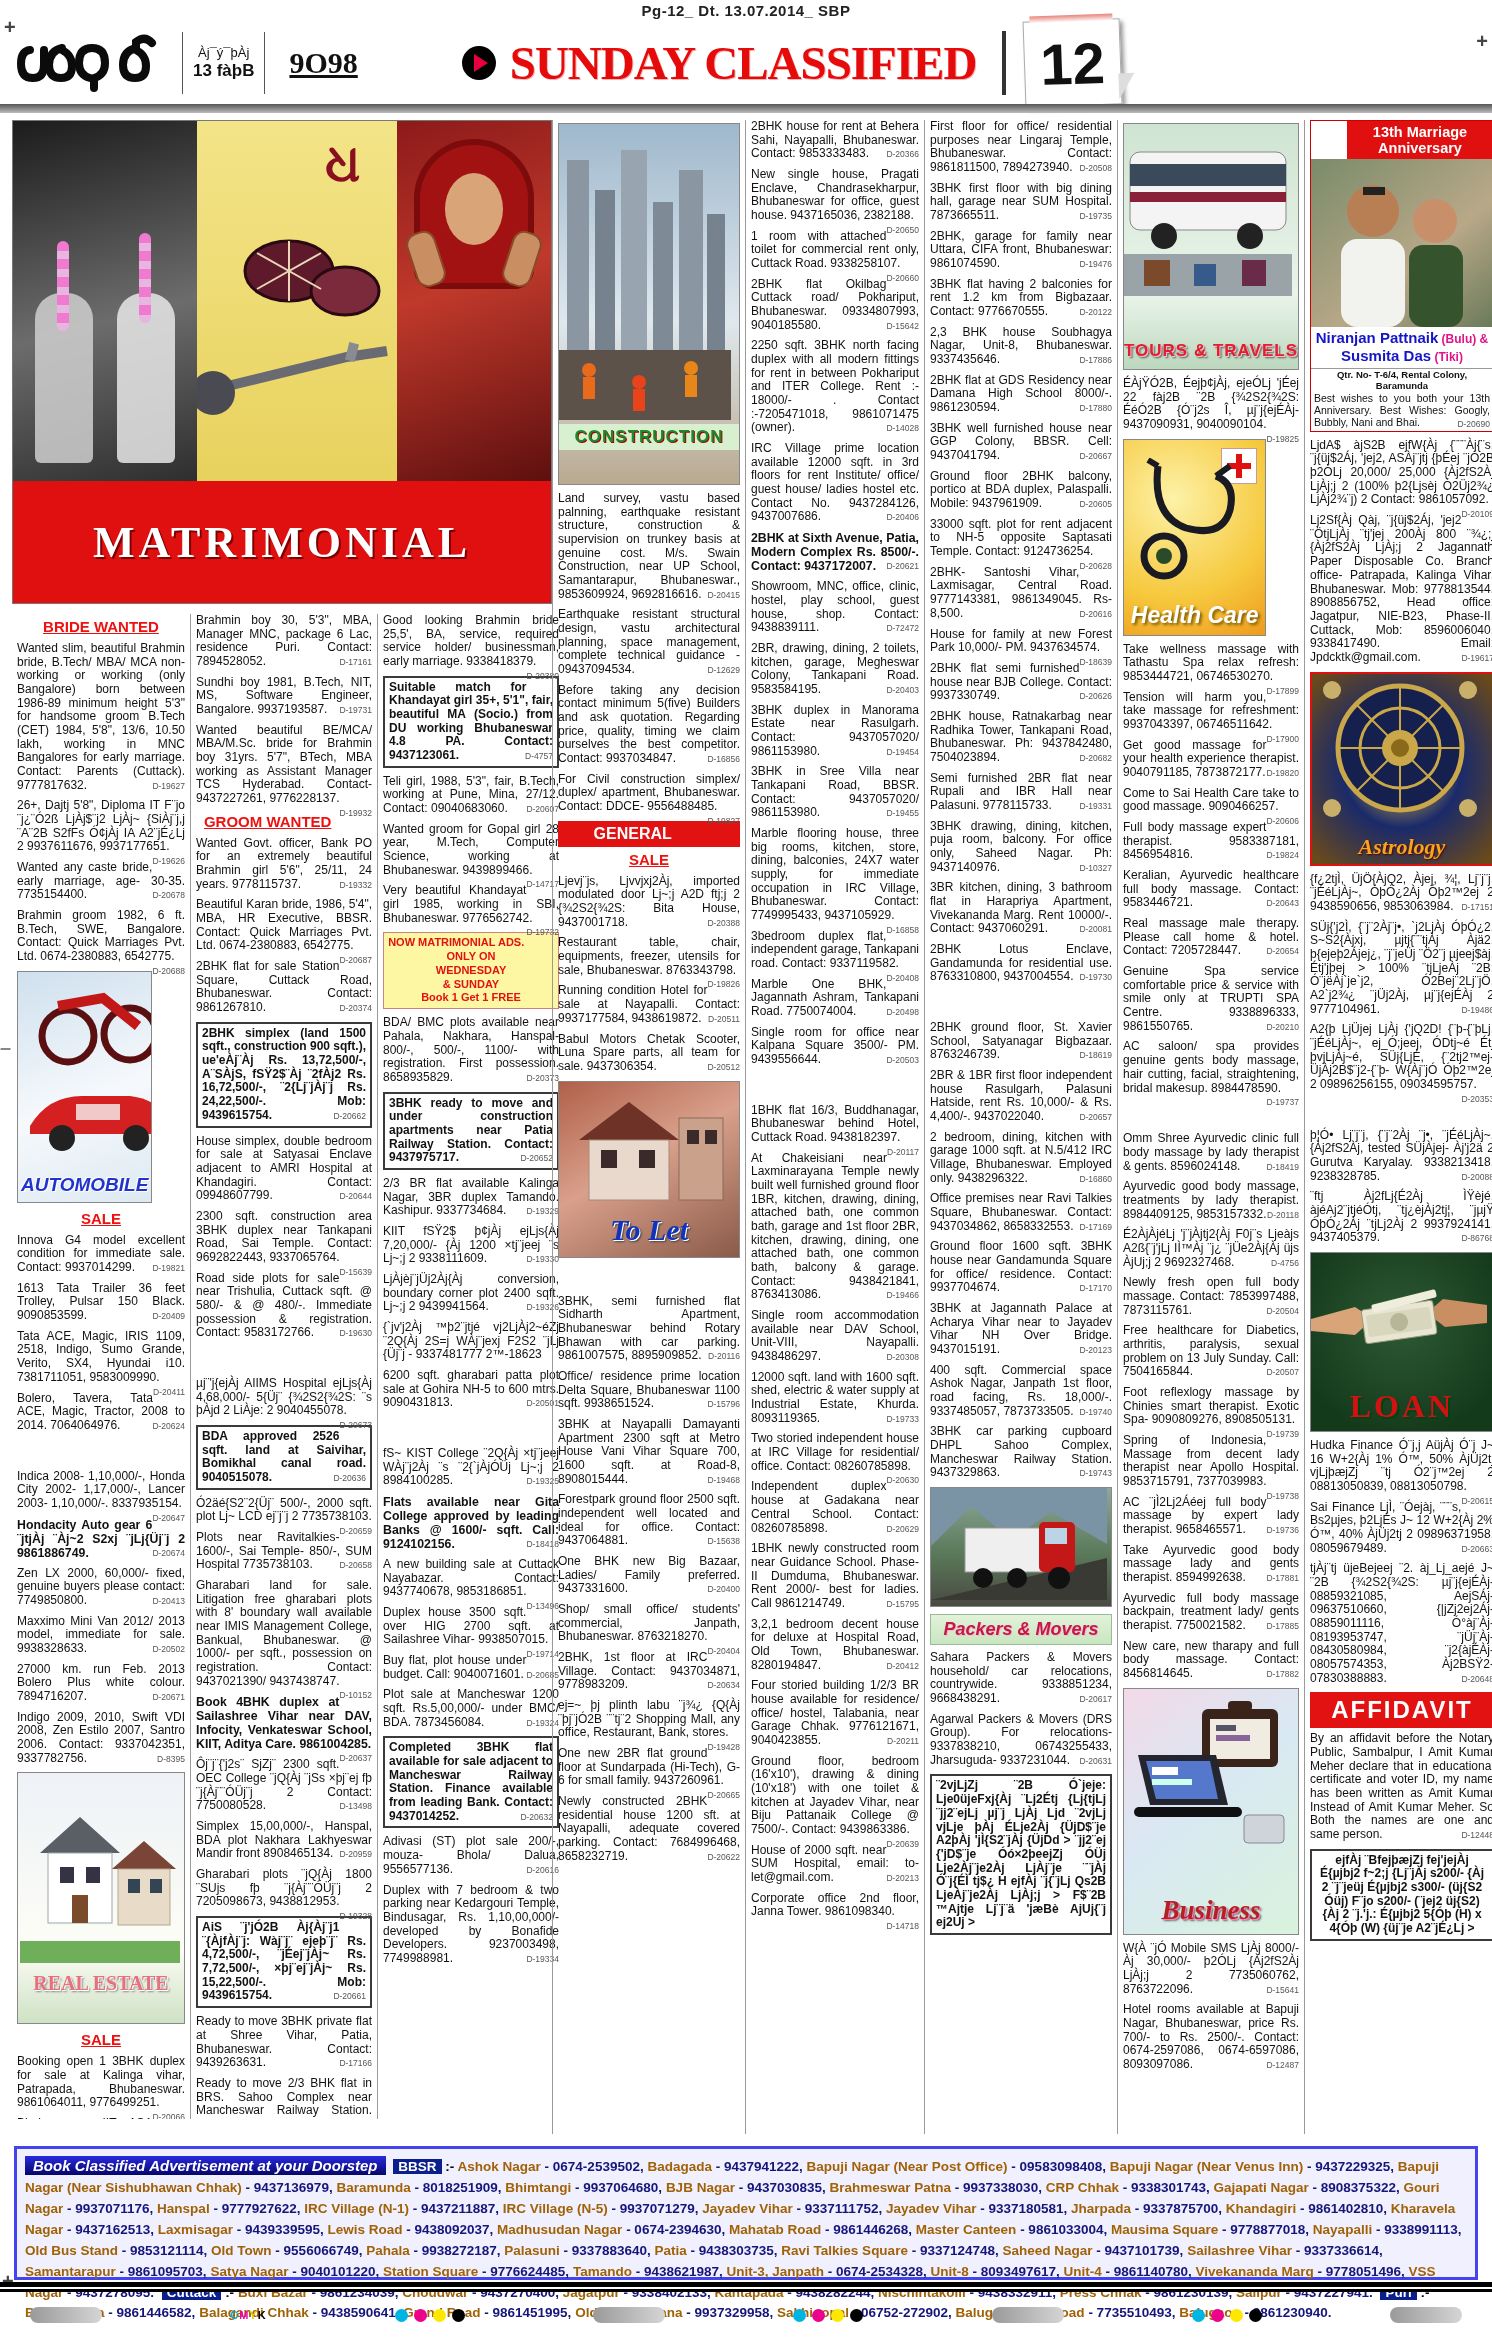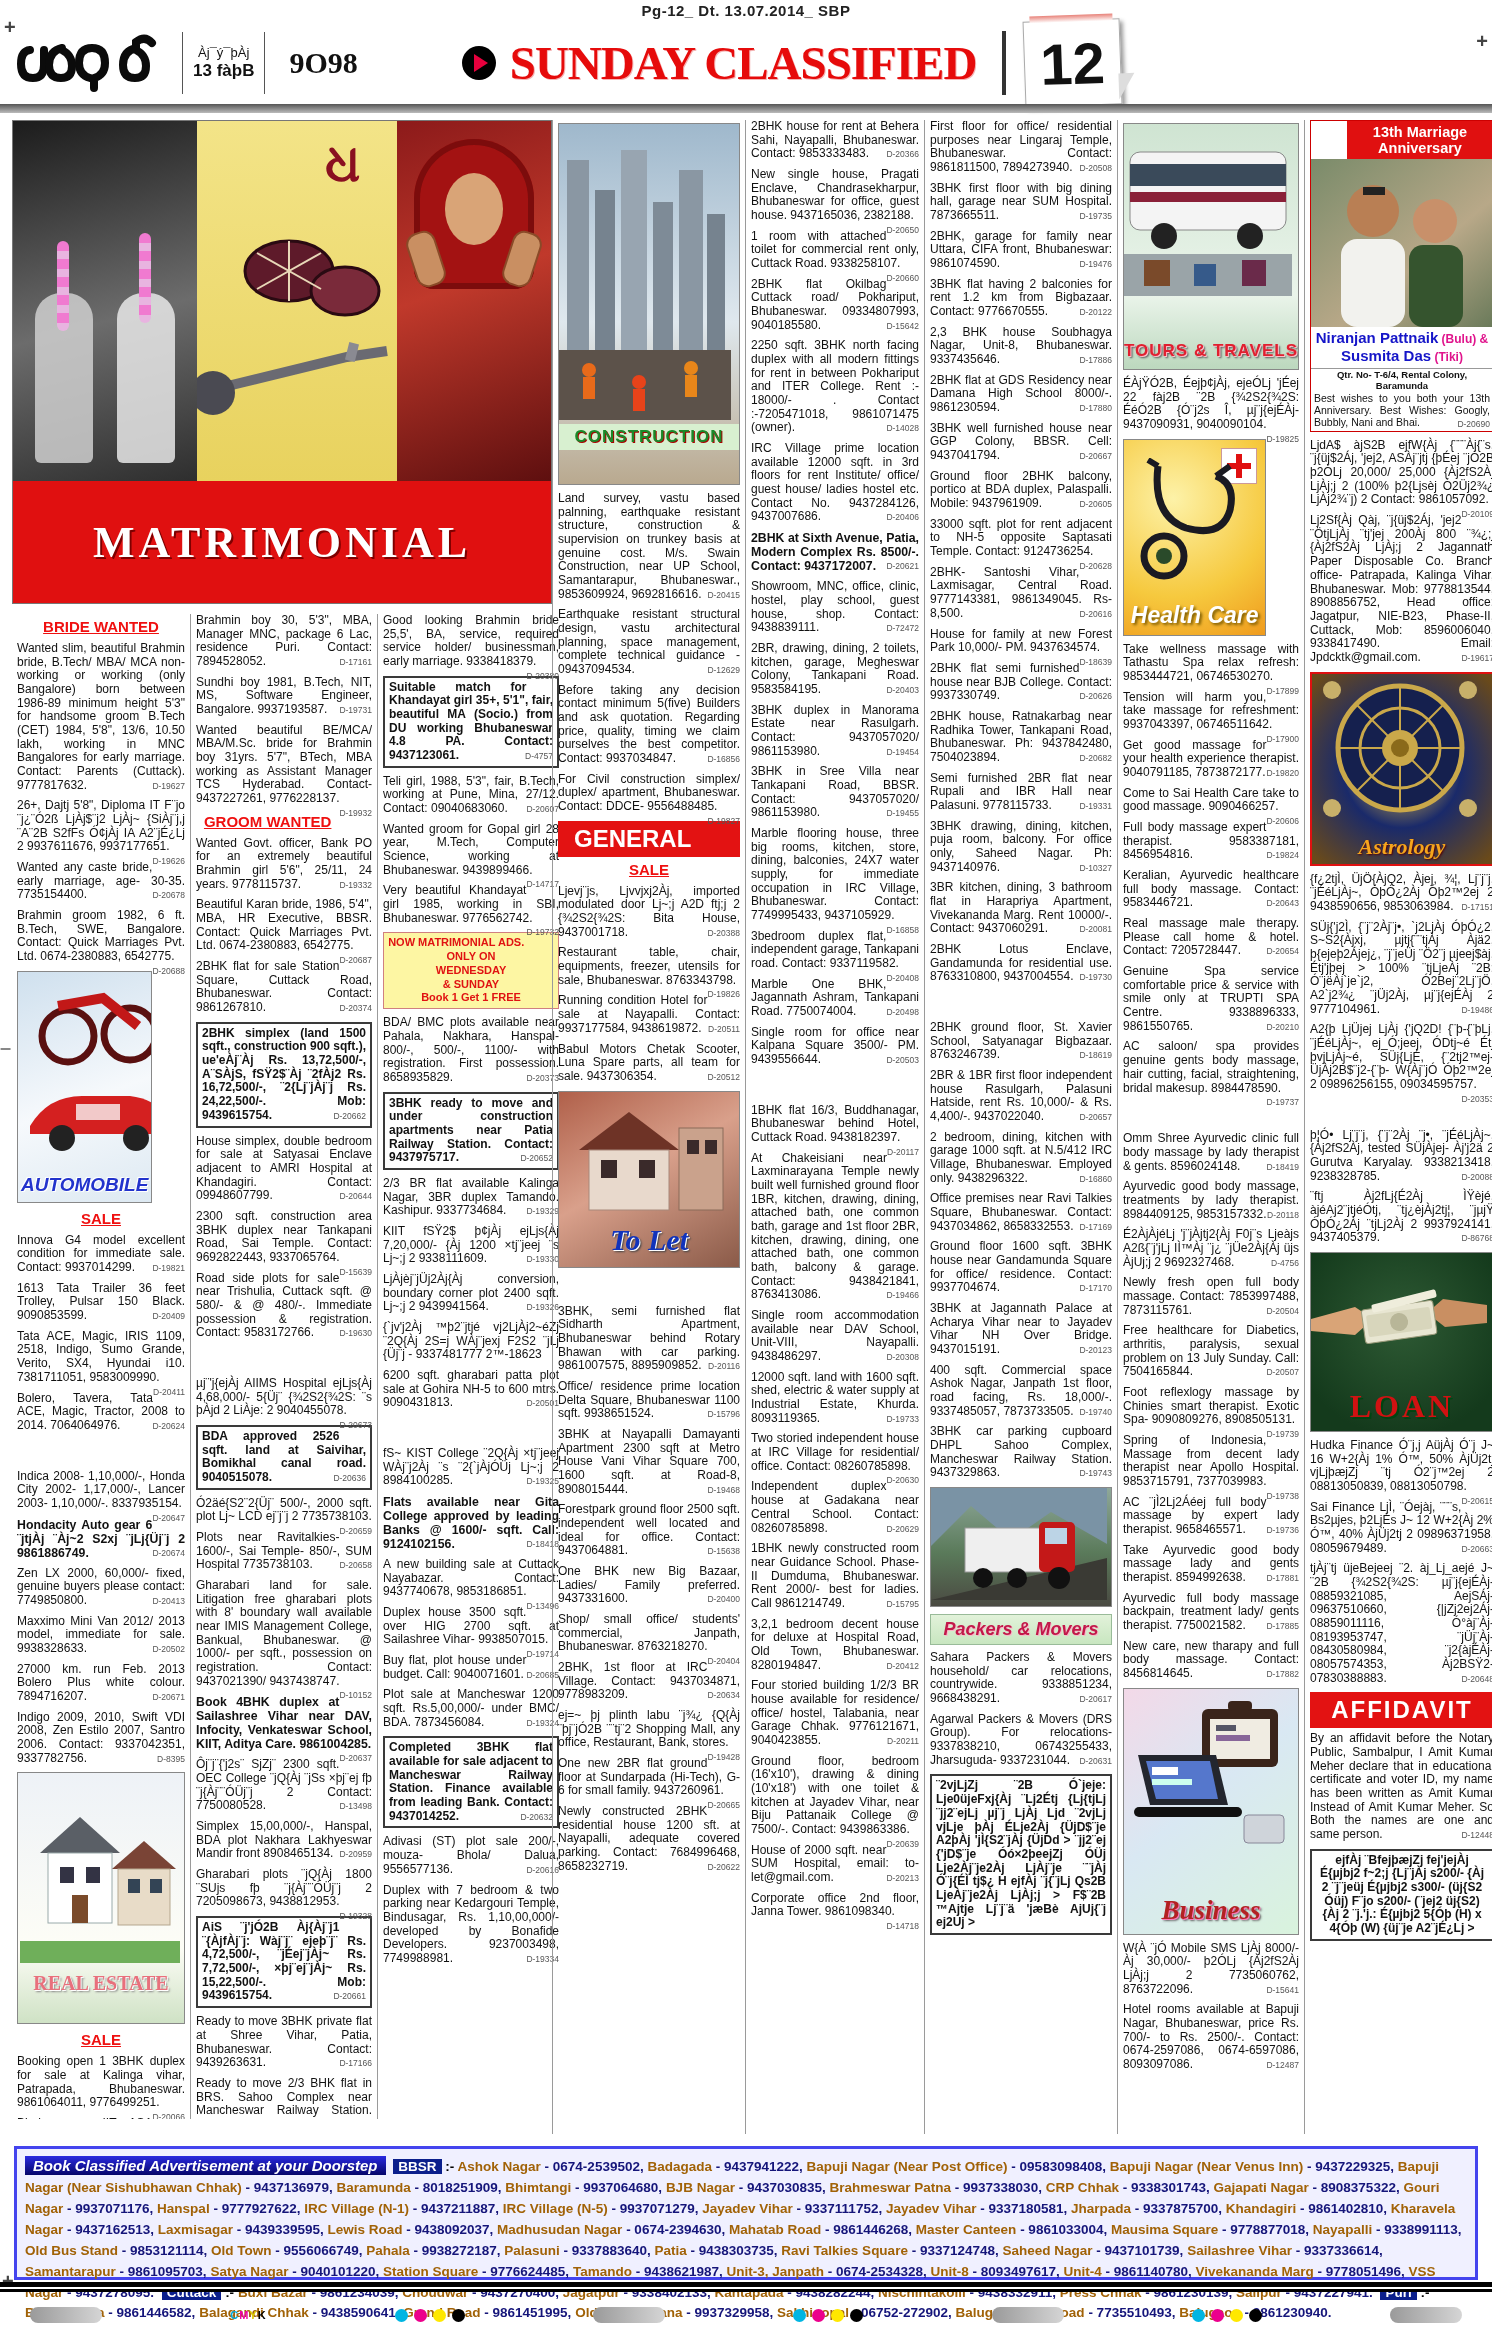--- a/index.html
+++ b/index.html
@@ -5,21 +5,21 @@
   html,body{margin:0;padding:0;background:#e9e9e9;}
   .page{position:relative;width:1492px;height:2339px;background:#fff;margin:0 auto;
         font-family:"Liberation Sans",sans-serif;color:#111;overflow:hidden;}
   
   .topline{position:absolute;top:2px;left:0;right:0;text-align:center;font-size:15px;color:#222;font-weight:bold;letter-spacing:.5px;}
   .reg{position:absolute;font-size:20px;color:#444;font-weight:bold;}
   .masthead{position:absolute;top:24px;left:14px;right:14px;height:78px;display:flex;align-items:center;}
   .mh-sep{width:1px;background:#555;height:62px;margin:0 10px;}
   .dateblk{font-size:13px;line-height:1.2;color:#111;text-align:center;}
   .dateblk .d2{font-size:17px;font-weight:bold;}
-  .yearblk{font-family:"Liberation Serif",serif;font-size:30px;font-weight:bold;margin:0 14px;}
+  .yearblk{font-family:"Liberation Serif",serif;font-size:30px;font-weight:bold;margin:0 14px;text-decoration:underline;}
   .playwrap{width:34px;height:34px;border-radius:50%;background:#000;display:flex;align-items:center;justify-content:center;margin:0 14px 0 90px;}
   .play{width:0;height:0;border-left:14px solid #e8003d;border-top:9px solid transparent;border-bottom:9px solid transparent;margin-left:4px;}
   .sctitle{font-family:"Liberation Serif",serif;font-size:47px;font-weight:bold;color:#e60b0b;letter-spacing:-1px;text-shadow:1px 1px 0 #f5b5b5;white-space:nowrap;}
   .mh-bar{width:4px;background:#333;height:64px;margin:0 18px 0 26px;}
   .calpage{position:relative;width:95px;height:84px;background:#fff;border:1px solid #aaa;box-shadow:3px 3px 4px #999;transform:rotate(-2deg);display:flex;align-items:center;justify-content:center;}
   .calpage:before{content:"";position:absolute;top:-6px;left:6px;right:6px;height:7px;background:linear-gradient(#e8837a,#fff);}
   .calpage:after{content:"";position:absolute;right:-14px;bottom:4px;width:0;height:0;border-left:16px solid #ddd;border-bottom:26px solid transparent;}
   .calnum{font-size:58px;font-weight:bold;font-family:"Liberation Sans",sans-serif;}
   .mh-rule{position:absolute;top:104px;left:0;right:0;height:9px;background:linear-gradient(#555,#bbb);}
   
@@ -50,21 +50,21 @@
   .fig{position:absolute;bottom:18px;width:58px;height:170px;border-radius:26px 26px 6px 6px;background:#cfcfcf;opacity:.85;}
   .garl{position:absolute;width:12px;height:90px;background:repeating-linear-gradient(#f07ad0 0 10px,#e8b4e0 10px 18px);border-radius:6px;}
   .mb-yellow{flex:1;background:linear-gradient(#f3e488,#e8d25e);position:relative;}
   .mb-bride{width:30%;background:linear-gradient(160deg,#8c1a1a,#c0392b 45%,#5e0f0f);position:relative;}
   .veil{position:absolute;top:18px;left:50%;transform:translateX(-50%);width:120px;height:150px;border-radius:60px 60px 20px 20px;background:#a31212;box-shadow:inset 0 0 0 6px #7c0c0c;}
   .face{position:absolute;top:52px;left:50%;transform:translateX(-50%);width:58px;height:72px;border-radius:50%;background:#d9a477;}
   .hand{position:absolute;width:26px;height:52px;border-radius:12px;background:#c98f62;border:2px solid #8a4a28;}
   .mb-strip{height:122px;background:#e01010;display:flex;align-items:center;justify-content:center;}
   .mb-strip span{font-family:Liberation Serif, serif;font-size:44px;font-weight:bold;color:#fff;letter-spacing:4px;text-shadow:2px 2px 0 #7e0000;}
   .note-box{background:#fdf6a3;border:1px solid #d08080;color:#e01212;font-weight:bold;text-align:center;font-size:11px;line-height:1.25;padding:3px 2px;margin:0 0 7px;}
-  .redbar{background:#e31212;color:#fff;text-align:center;font-weight:bold;font-size:24px;padding:4px 0;margin:2px 0 4px;}
+  .redbar{background:#e31212;color:#fff;text-align:center;font-weight:bold;font-size:16px;padding:4px 0;margin:2px 0 4px;}
   .chip{background:#0b1f8c;color:#fff;font-weight:bold;padding:0 5px;margin-left:4px;}
   
   .footerbox{position:absolute;left:14px;right:14px;top:2146px;height:118px;background:#eef+;background:#f0f0ff;border:3px solid #4444ee;padding:5px 8px;font-size:13.5px;line-height:1.55;}
   .fhead{background:linear-gradient(#2a2ae0,#06066a);color:#fff;font-style:italic;font-weight:bold;padding:1px 8px;font-size:15px;}
   .fplace{color:#a16207;font-weight:bold;}
   .fphone{color:#15157a;font-weight:bold;}
   .fsep{color:#000;font-weight:bold;}
   .botrule{position:absolute;left:0;right:0;top:2282px;height:5px;background:#000;border-bottom:2px solid #fff;box-shadow:0 3px 0 #000;}
   .printstrip{position:absolute;left:0;right:0;top:2300px;height:30px;display:flex;align-items:center;justify-content:space-between;padding:0 30px;}
   .caps{width:72px;height:16px;border-radius:8px;background:linear-gradient(90deg,#9a9a9a,#d5d5d5);}

